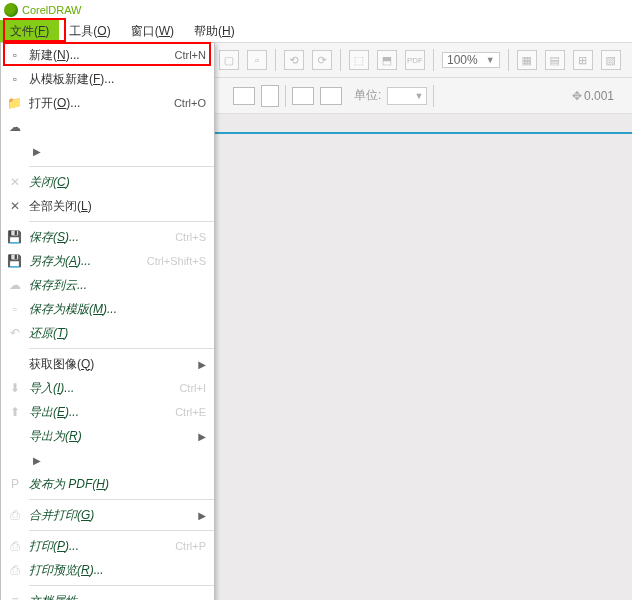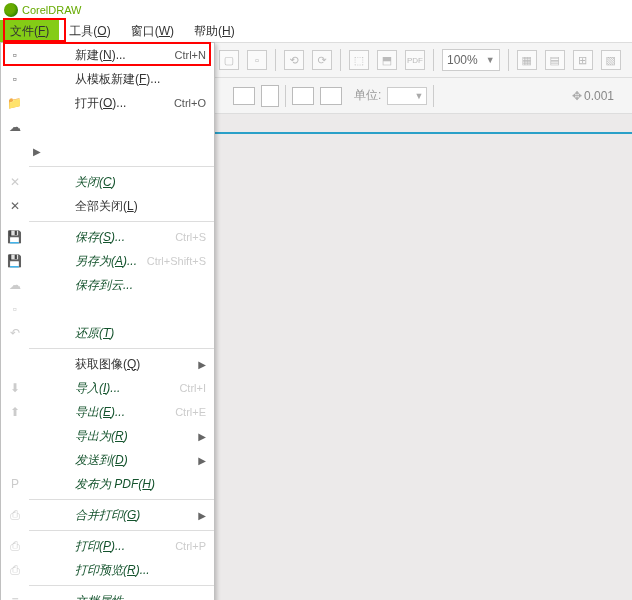--- a/index.html
+++ b/index.html
@@ -14,32 +14,32 @@
 .menu-item.active { background: #84cc16; }
 .menu-hotkey { text-decoration: underline; }
 
 .red-box-1 { position: absolute; left: 3px; top: 18px; width: 63px; height: 24px; border: 2px solid red; pointer-events: none; z-index: 20; }
 .red-box-2 { position: absolute; left: 3px; top: 42px; width: 208px; height: 24px; border: 2px solid red; pointer-events: none; z-index: 20; }
 
 .dropdown { position: absolute; left: 0; top: 42px; width: 215px; background: #fff; border: 1px solid #c0c0c0; box-shadow: 2px 2px 4px rgba(0,0,0,0.2); z-index: 10; }
 .dd-row { display: flex; align-items: center; height: 24px; padding-right: 8px; }
 .dd-icon { width: 28px; display: flex; justify-content: center; color: #666; }
 .dd-icon.disabled { color: #ccc; }
-.dd-label { flex: 1; margin-left: 46px; }
+.dd-label { flex: 1; }
 .dd-label.disabled { color: #14532d; font-style: italic; }
 .dd-shortcut { color: #555; font-size: 11px; }
 .dd-shortcut.disabled { color: #ccc; }
 .dd-arrow { color: #666; font-size: 10px; margin-left: 4px; }
 .dd-sep { height: 1px; background: #ddd; margin: 3px 0 3px 28px; }
 .dd-hotkey { text-decoration: underline; }
 
 .toolbar1 { position: absolute; left: 215px; top: 42px; right: 0; height: 36px; background: #f5f5f5; border-top: 1px solid #ddd; border-bottom: 1px solid #ddd; display: flex; align-items: center; gap: 8px; padding: 0 4px; }
 .tb-btn { width: 20px; height: 20px; border: 1px solid #ccc; background: #fafafa; display: flex; align-items: center; justify-content: center; color: #bbb; font-size: 11px; }
 .tb-sep { width: 1px; height: 22px; background: #ccc; }
-.zoom-box { display: flex; align-items: center; border: 1px solid #ccc; background: #fff; height: 22px; padding: 0 4px; color: #666; }
+.zoom-box { display: flex; align-items: center; border: 1px solid #ccc; background: #fff; height: 16px; padding: 0 4px; color: #666; }
 .zoom-box .chev { margin-left: 8px; color: #888; font-size: 9px; }
 
 .toolbar2 { position: absolute; left: 215px; top: 78px; right: 0; height: 36px; background: #f5f5f5; border-bottom: 1px solid #ddd; display: flex; align-items: center; gap: 6px; padding: 0 18px; }
 .shape-box { width: 22px; height: 18px; border: 1px solid #bbb; background: #fff; }
 .units-lbl { color: #999; margin-left: 6px; }
 .units-dd { border: 1px solid #ccc; background: #fff; height: 18px; width: 40px; display: flex; align-items: center; justify-content: flex-end; color: #aaa; font-size: 9px; padding-right: 3px; }
 .nudge { display: flex; align-items: center; gap: 2px; margin-left: auto; color: #888; }
 .nudge-icon { color: #aaa; }
 
 .canvas { position: absolute; left: 215px; top: 114px; right: 0; bottom: 0; background: #eceaea; }
@@ -107,20 +107,21 @@
       <div class="dd-icon disabled">💾</div>
       <div class="dd-label disabled">另存为(<span class="dd-hotkey">A</span>)...</div>
       <div class="dd-shortcut disabled">Ctrl+Shift+S</div>
     </div>
     <div class="dd-row">
       <div class="dd-icon disabled">☁</div>
       <div class="dd-label disabled">保存到云...</div>
     </div>
     <div class="dd-row">
       <div class="dd-icon disabled">▫</div>
+      <div class="dd-label disabled">保存为模版(<span class="dd-hotkey">M</span>)...</div>
     </div>
     <div class="dd-row">
       <div class="dd-icon disabled">↶</div>
       <div class="dd-label disabled">还原(<span class="dd-hotkey">T</span>)</div>
     </div>
     <div class="dd-sep"></div>
     <div class="dd-row">
       <div class="dd-icon"> </div>
       <div class="dd-label">获取图像(<span class="dd-hotkey">Q</span>)</div>
       <div class="dd-arrow">▶</div>
@@ -135,21 +136,20 @@
       <div class="dd-label disabled">导出(<span class="dd-hotkey">E</span>)...</div>
       <div class="dd-shortcut disabled">Ctrl+E</div>
     </div>
     <div class="dd-row">
       <div class="dd-icon disabled"> </div>
       <div class="dd-label disabled">导出为(<span class="dd-hotkey">R</span>)</div>
       <div class="dd-arrow">▶</div>
     </div>
     <div class="dd-row">
       <div class="dd-icon disabled"> </div>
-      <div class="dd-label disabled">发送到(<span class="dd-hotkey">D</span>)</div>
       <div class="dd-arrow">▶</div>
     </div>
     <div class="dd-row">
       <div class="dd-icon disabled">P</div>
       <div class="dd-label disabled">发布为 PDF(<span class="dd-hotkey">H</span>)</div>
     </div>
     <div class="dd-sep"></div>
     <div class="dd-row">
       <div class="dd-icon disabled">⎙</div>
       <div class="dd-label disabled">合并打印(<span class="dd-hotkey">G</span>)</div>

